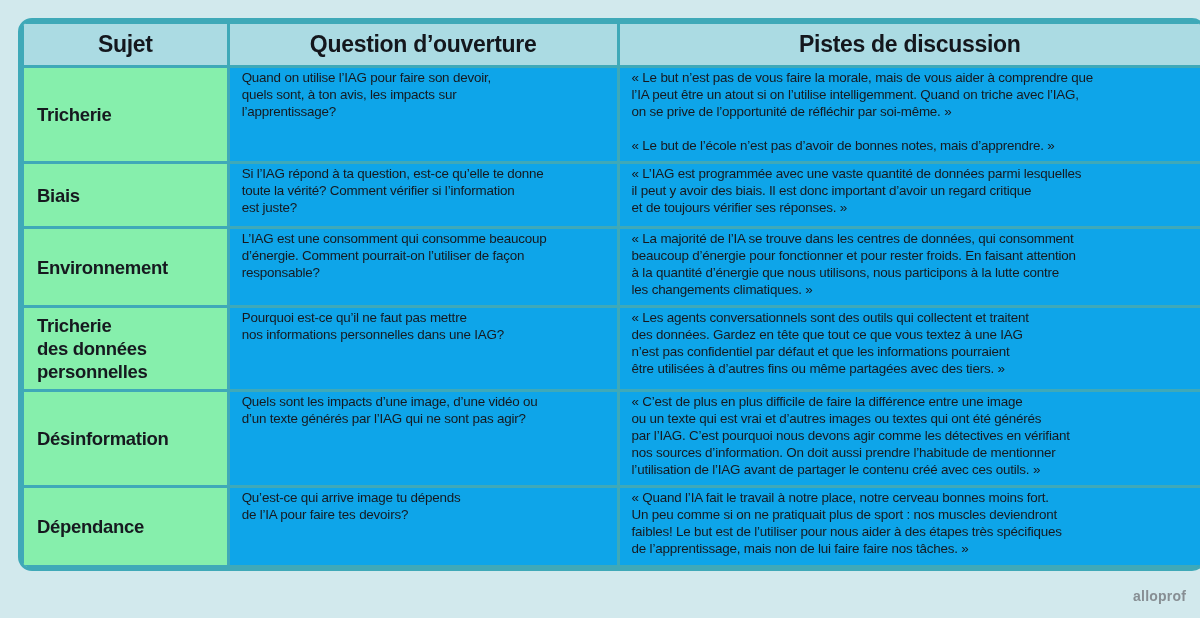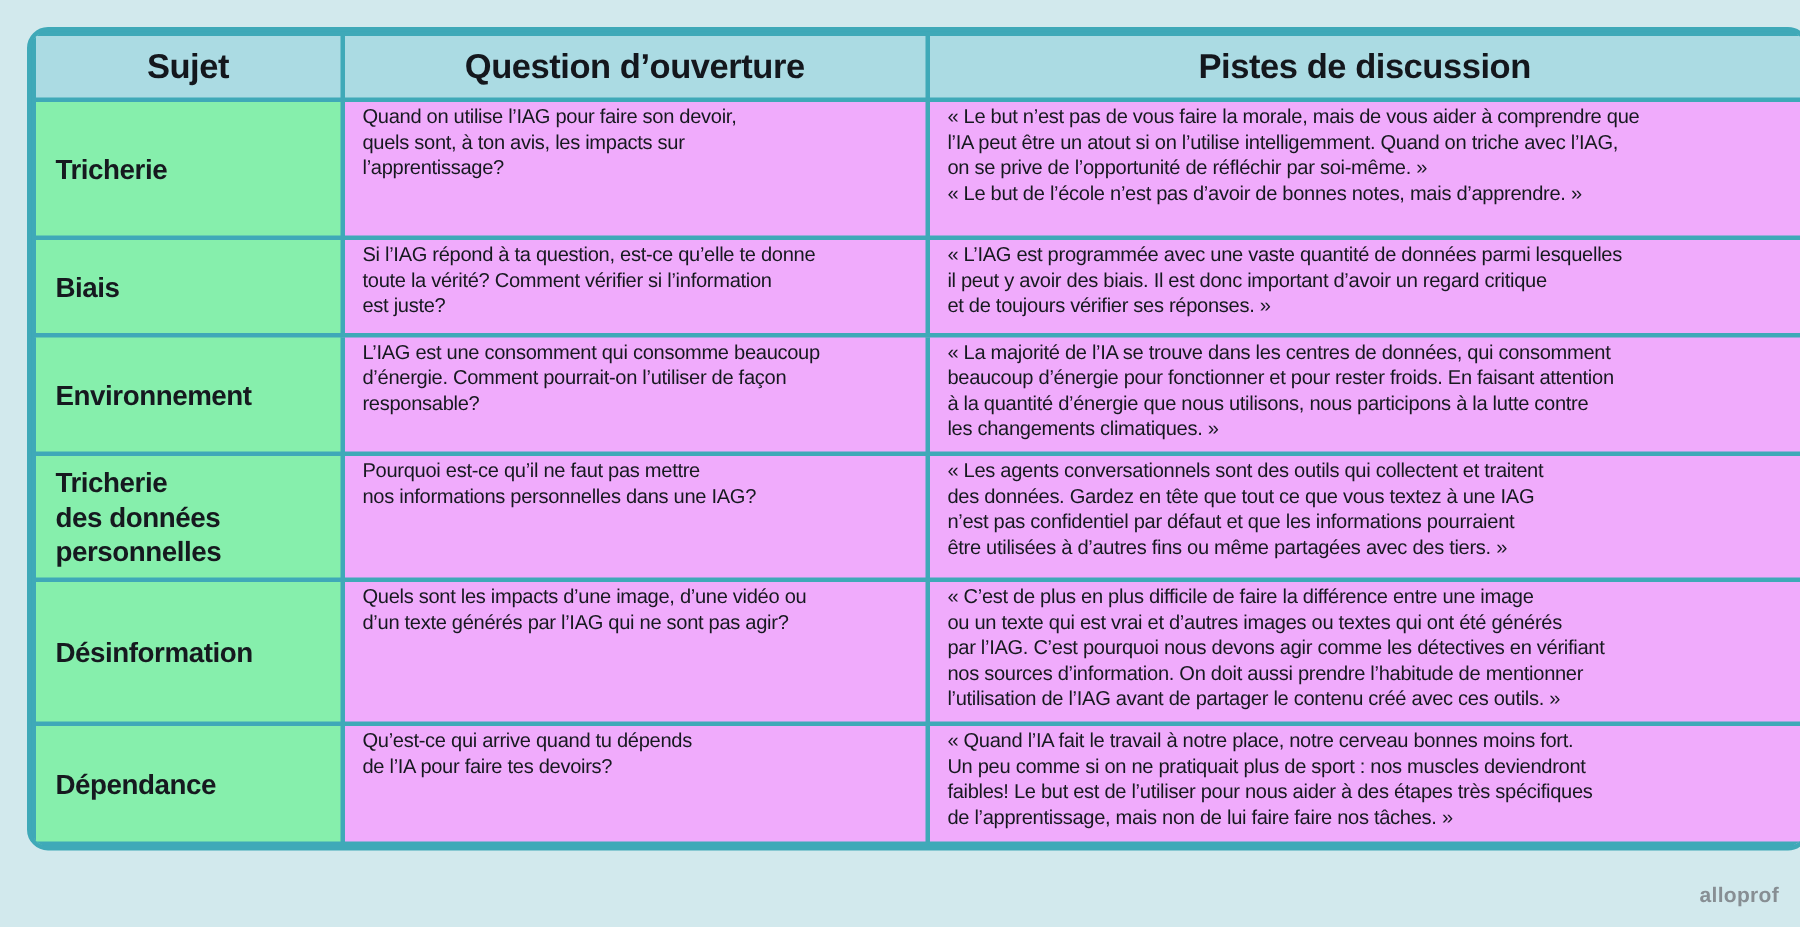--- a/index.html
+++ b/index.html
@@ -60,32 +60,33 @@
     background: #86efac;
     font-size: 18.5px;
     font-weight: bold;
     letter-spacing: -0.3px;
     line-height: 23px;
     vertical-align: middle;
     padding: 6px 8px 6px 13px;
     white-space: pre-line;
   }
   td.question, td.discussion {
-    background: #f0abfc;
+    background: #0ea5e9;
     vertical-align: top;
     padding: 1px 5px 7px 12px;
   }
   td.question p, td.discussion p {
     margin: 0;
     font-size: 13.4px;
     line-height: 17px;
     letter-spacing: -0.2px;
     white-space: pre-line;
   }
   td.discussion p + p {
+    margin-top: 17px;
   }
   .watermark {
     position: absolute;
     right: 14px;
     bottom: 14px;
     font-size: 14px;
     font-weight: bold;
     letter-spacing: 0.2px;
     color: #878e93;
   }
@@ -174,21 +175,21 @@
           <p>« C’est de plus en plus difficile de faire la différence entre une image
 ou un texte qui est vrai et d’autres images ou textes qui ont été générés
 par l’IAG. C’est pourquoi nous devons agir comme les détectives en vérifiant
 nos sources d’information. On doit aussi prendre l’habitude de mentionner
 l’utilisation de l’IAG avant de partager le contenu créé avec ces outils. »</p>
         </td>
       </tr>
       <tr>
         <td class="subject">Dépendance</td>
         <td class="question">
-          <p>Qu’est-ce qui arrive quand tu dépends
+          <p>Qu’est-ce qui arrive image tu dépends
 de l’IA pour faire tes devoirs?</p>
         </td>
         <td class="discussion">
           <p>« Quand l’IA fait le travail à notre place, notre cerveau bonnes moins fort.
 Un peu comme si on ne pratiquait plus de sport : nos muscles deviendront
 faibles! Le but est de l’utiliser pour nous aider à des étapes très spécifiques
 de l’apprentissage, mais non de lui faire faire nos tâches. »</p>
         </td>
       </tr>
     </tbody>

